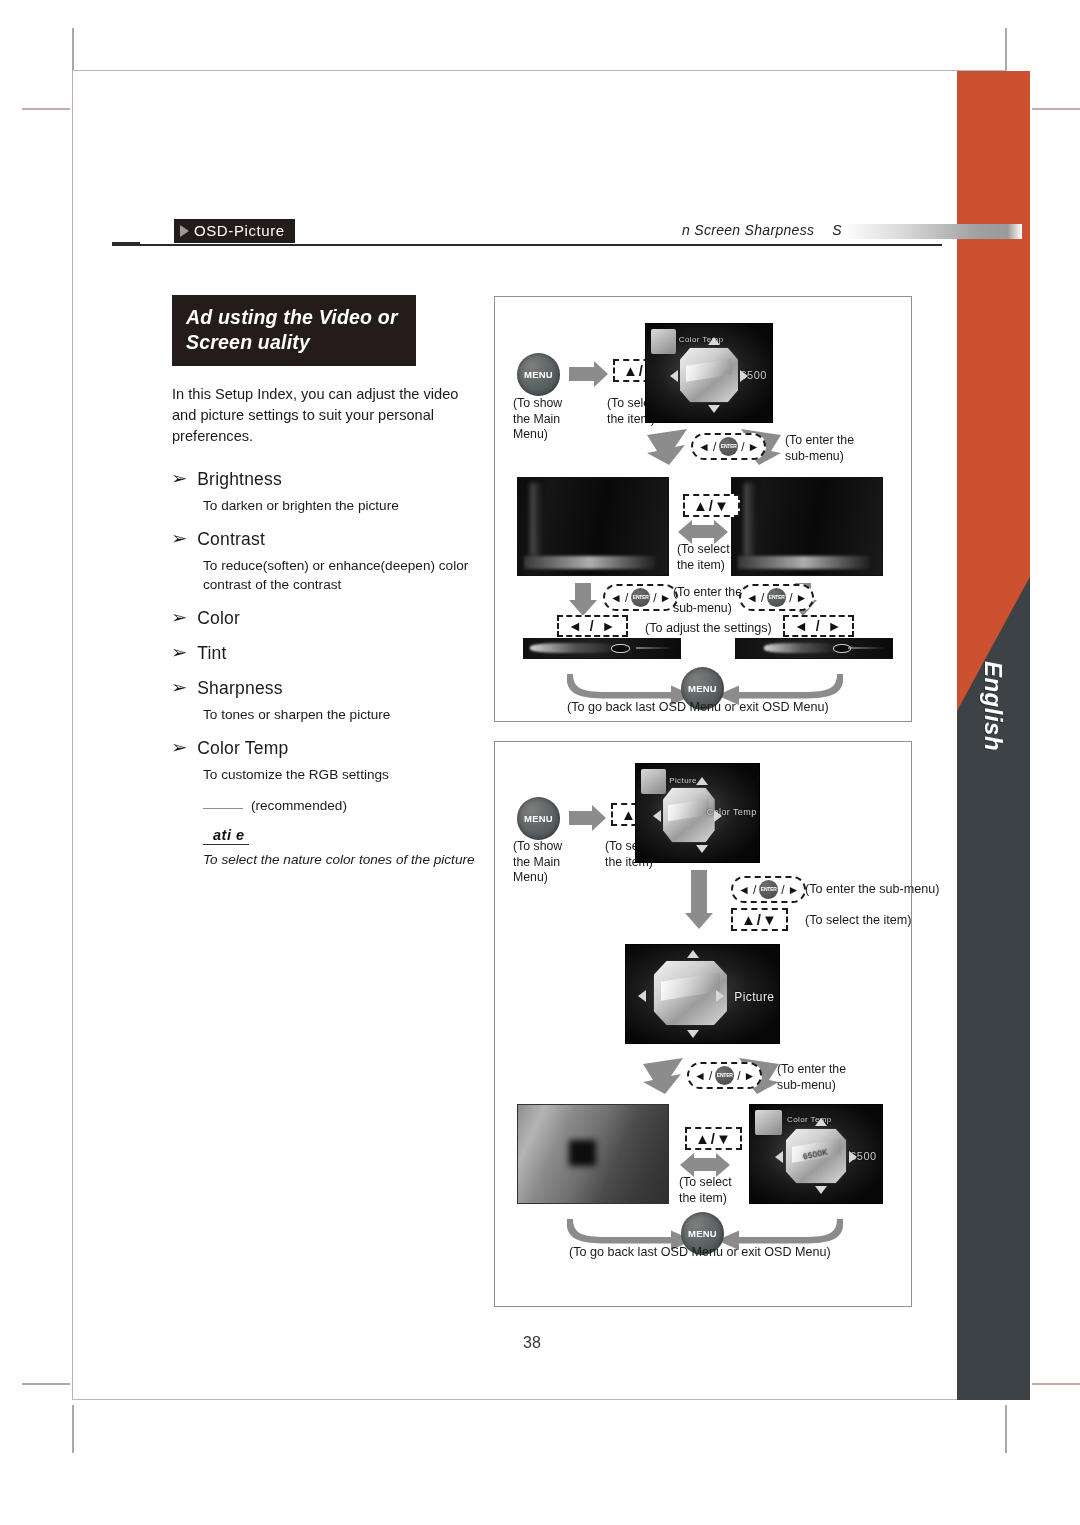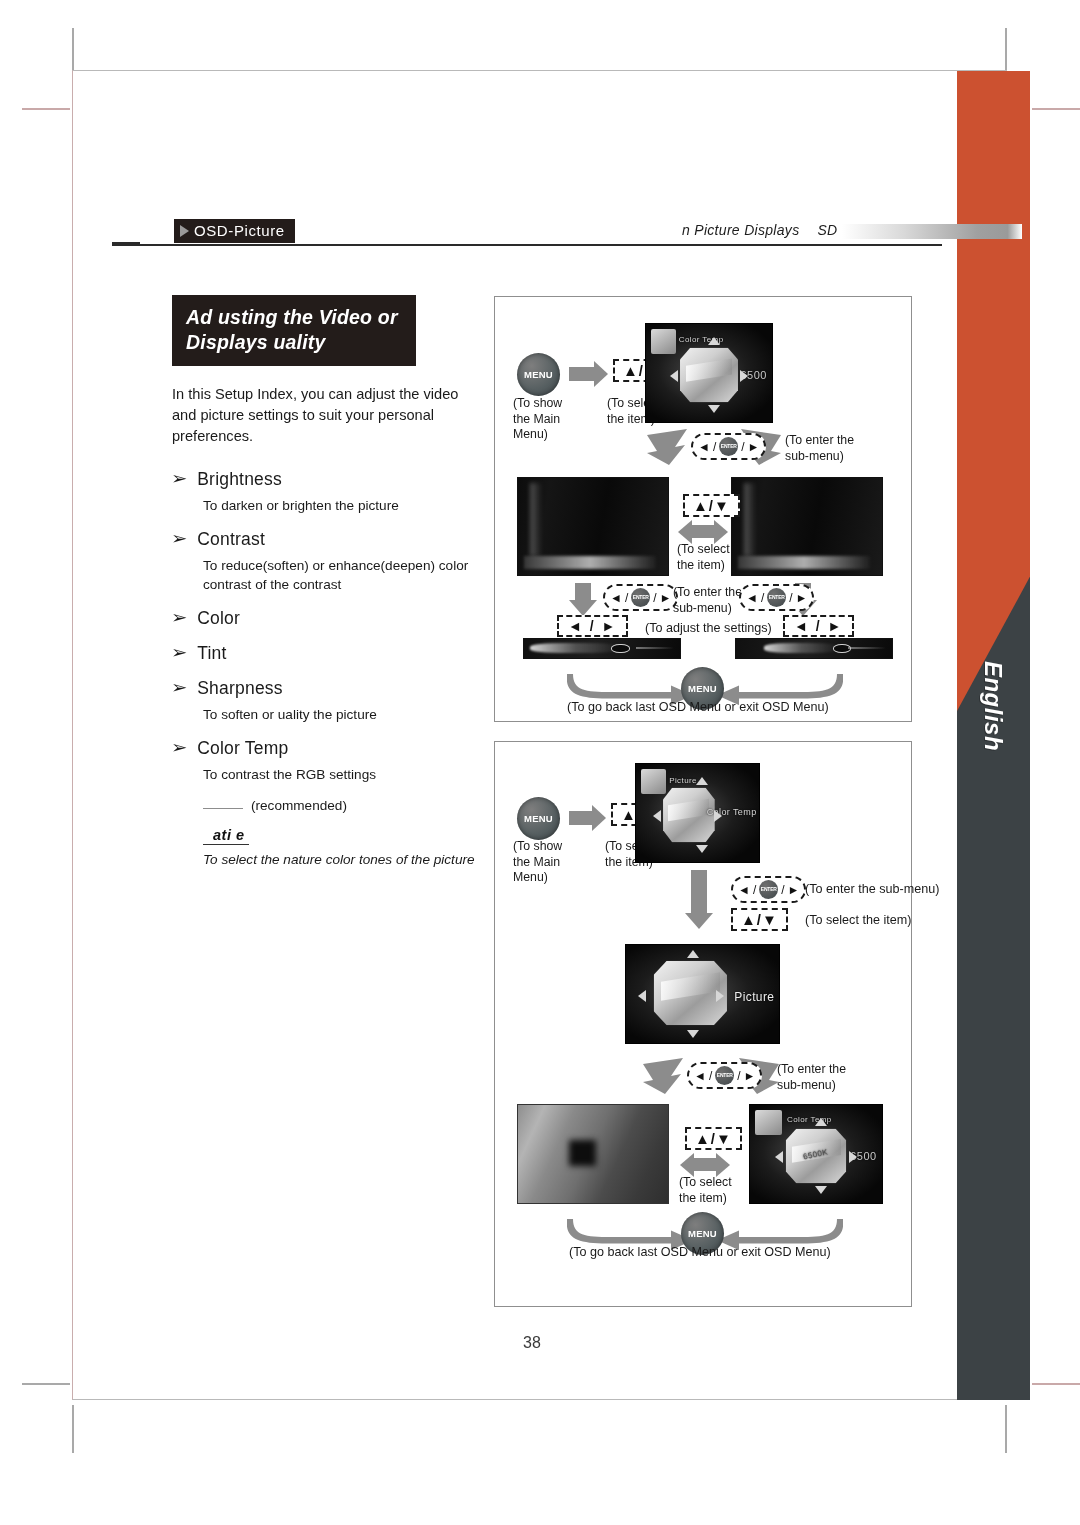--- a/index.html
+++ b/index.html
@@ -328,30 +328,30 @@
   </div>
 
   <div class="runhead">
     <div class="rule-short"></div>
     <div class="tagchip">
       <span class="tri"></span>
       <span>OSD-Picture</span>
     </div>
     <div class="rule"></div>
     <div class="runtext">
-      <span>n Picture Displays</span><span class="sd">SD</span>
+      <span>n Screen Sharpness</span><span class="sd">SD</span>
     </div>
     <div class="fadebar"></div>
   </div>
 
   <div class="leftcol">
 
     <div class="titleblock">
       <div class="line">Ad usting the Video or</div>
-      <div class="line">Displays   uality</div>
+      <div class="line">Screen   uality</div>
     </div>
 
     <div class="intro">In this Setup Index, you can adjust the video and picture settings to suit your personal preferences.</div>
 
     <div class="bullets">
 
       <div class="bitem">
         <div class="bhead">
           <span class="arrow">➢</span>
           <span class="btitle">Brightness</span>
@@ -379,29 +379,29 @@
           <span class="arrow">➢</span>
           <span class="btitle">Tint</span>
         </div>
       </div>
 
       <div class="bitem">
         <div class="bhead">
           <span class="arrow">➢</span>
           <span class="btitle">Sharpness</span>
         </div>
-        <div class="bdesc">To soften or uality the picture</div>
+        <div class="bdesc">To tones or sharpen the picture</div>
       </div>
 
       <div class="bitem">
         <div class="bhead">
           <span class="arrow">➢</span>
           <span class="btitle">Color Temp</span>
         </div>
-        <div class="bdesc">To contrast the RGB settings</div>
+        <div class="bdesc">To customize the RGB settings</div>
 
         <div class="sub-line">
           <span class="blankline"></span><span>(recommended)</span>
         </div>
 
         <div class="native">ati  e</div>
         <div class="bdesc" style="margin-top:5px;font-style:italic;">To select the nature color tones of the picture</div>
       </div>
 
     </div>

